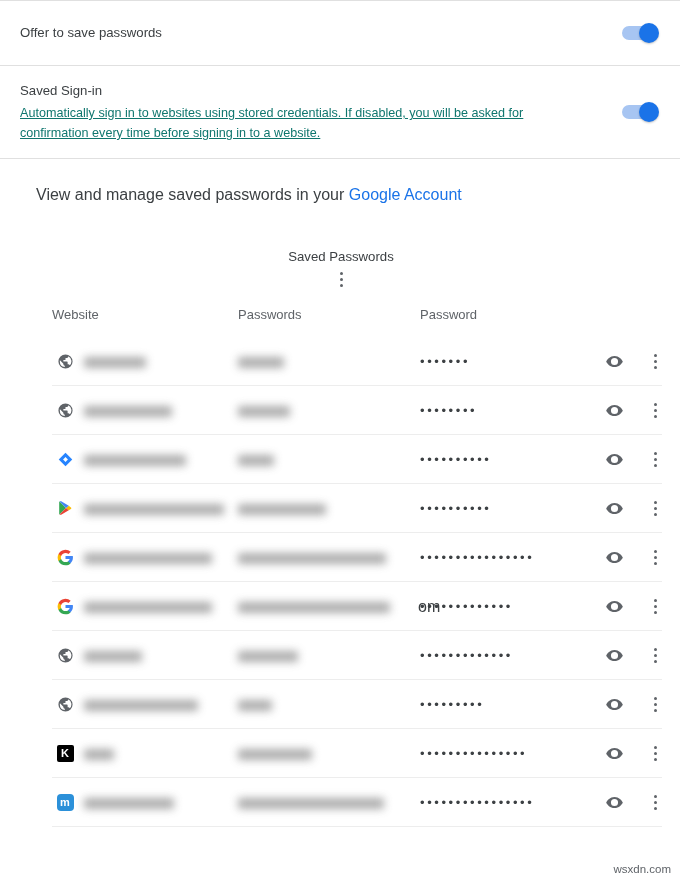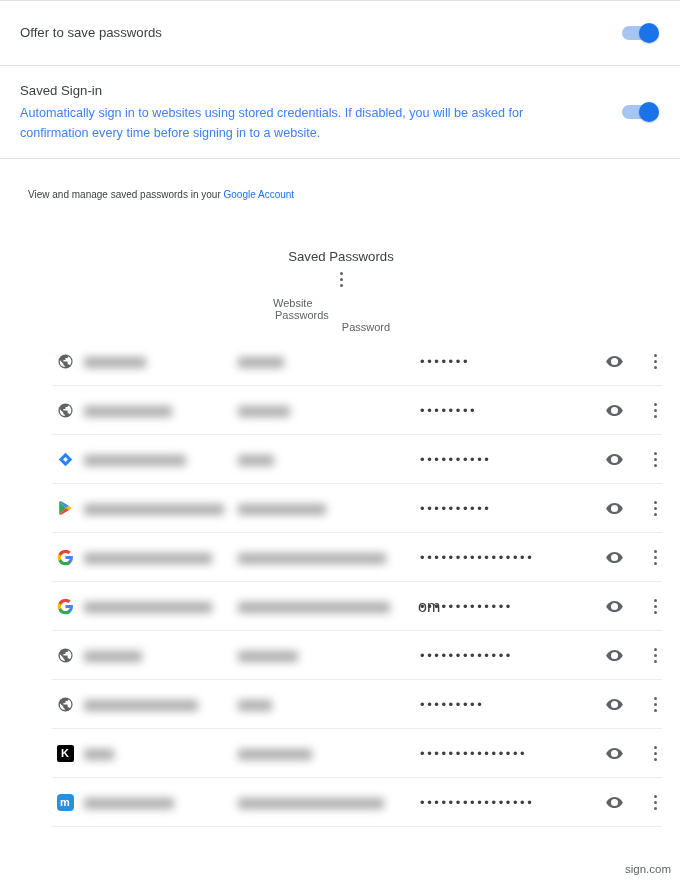--- a/index.html
+++ b/index.html
@@ -69,22 +69,22 @@
     padding: 0 20px 0 20px;
     min-height: 48px;
     position: relative;
   }
   .setting-row.tall { min-height: 86px; align-items: center; }
   .setting-text { flex: 1; padding-right: 40px; }
   .setting-title {
     font-size: 13.2px; color: #3c4043; line-height: 20px;
   }
   .setting-sub {
-    font-size: 12.6px; color: #3b82f6; line-height: 20px;
-    margin-top: 2px; max-width: 540px;
+    font-size: 12.6px; color: #0f766e; line-height: 20px;
+    margin-top: 2px; max-width: 540px; text-decoration: underline;
   }
   .toggle {
     width: 34px; height: 14px;
     border-radius: 7px;
     background: #a7c5f2;
     position: relative;
     flex: none;
     cursor: pointer;
     margin-right: 4px;
   }
@@ -92,22 +92,22 @@
     position: absolute;
     right: -3px; top: -3px;
     width: 20px; height: 20px;
     border-radius: 50%;
     background: #1a73e8;
     box-shadow: 0 1px 2px rgba(60,64,67,.3);
   }
 
   
   .account-line {
-    padding: 26px 20px 0 28px;
-    font-size: 10px;
+    padding: 26px 20px 0 36px;
+    font-size: 16px;
     color: #3c4043;
     line-height: 20px;
   }
   .account-link { color: #1a73e8; cursor: pointer; text-decoration: none; }
 
   
   .saved-head {
     display: flex; align-items: center;
     padding: 0 18px 0 20px;
     height: 38px;
@@ -122,23 +122,22 @@
     align-items: center; justify-content: center;
     gap: 3px; cursor: pointer; flex: none;
   }
   .kebab i { width: 3px; height: 3px; border-radius: 50%; background: #5f6368; display:block; }
 
   .col-head {
     display: flex; align-items: center;
     height: 34px;
     padding-left: 52px;
     margin-top: 10px;
-    font-size: 11px;
+    font-size: 13px;
     color: #5f6368;
-    flex-direction: column;
   }
   .c-site  { width: 186px; }
   .c-user  { width: 182px; }
   .c-pass  { flex: 1; }
 
   .rows { margin-top: 6px; }
   .row {
     display: flex; align-items: center;
     height: 49px;
     padding-left: 52px;
@@ -489,14 +488,14 @@
           </span>
           <span class="kebab-sm">
             <i></i>
             <i></i>
             <i></i>
           </span>
         </div>
       </div>
     </div>
 
-  <div class="watermark">sign.com</div>
+  <div class="watermark">wsxdn.com</div>
 </div>
 
 </body></html>

